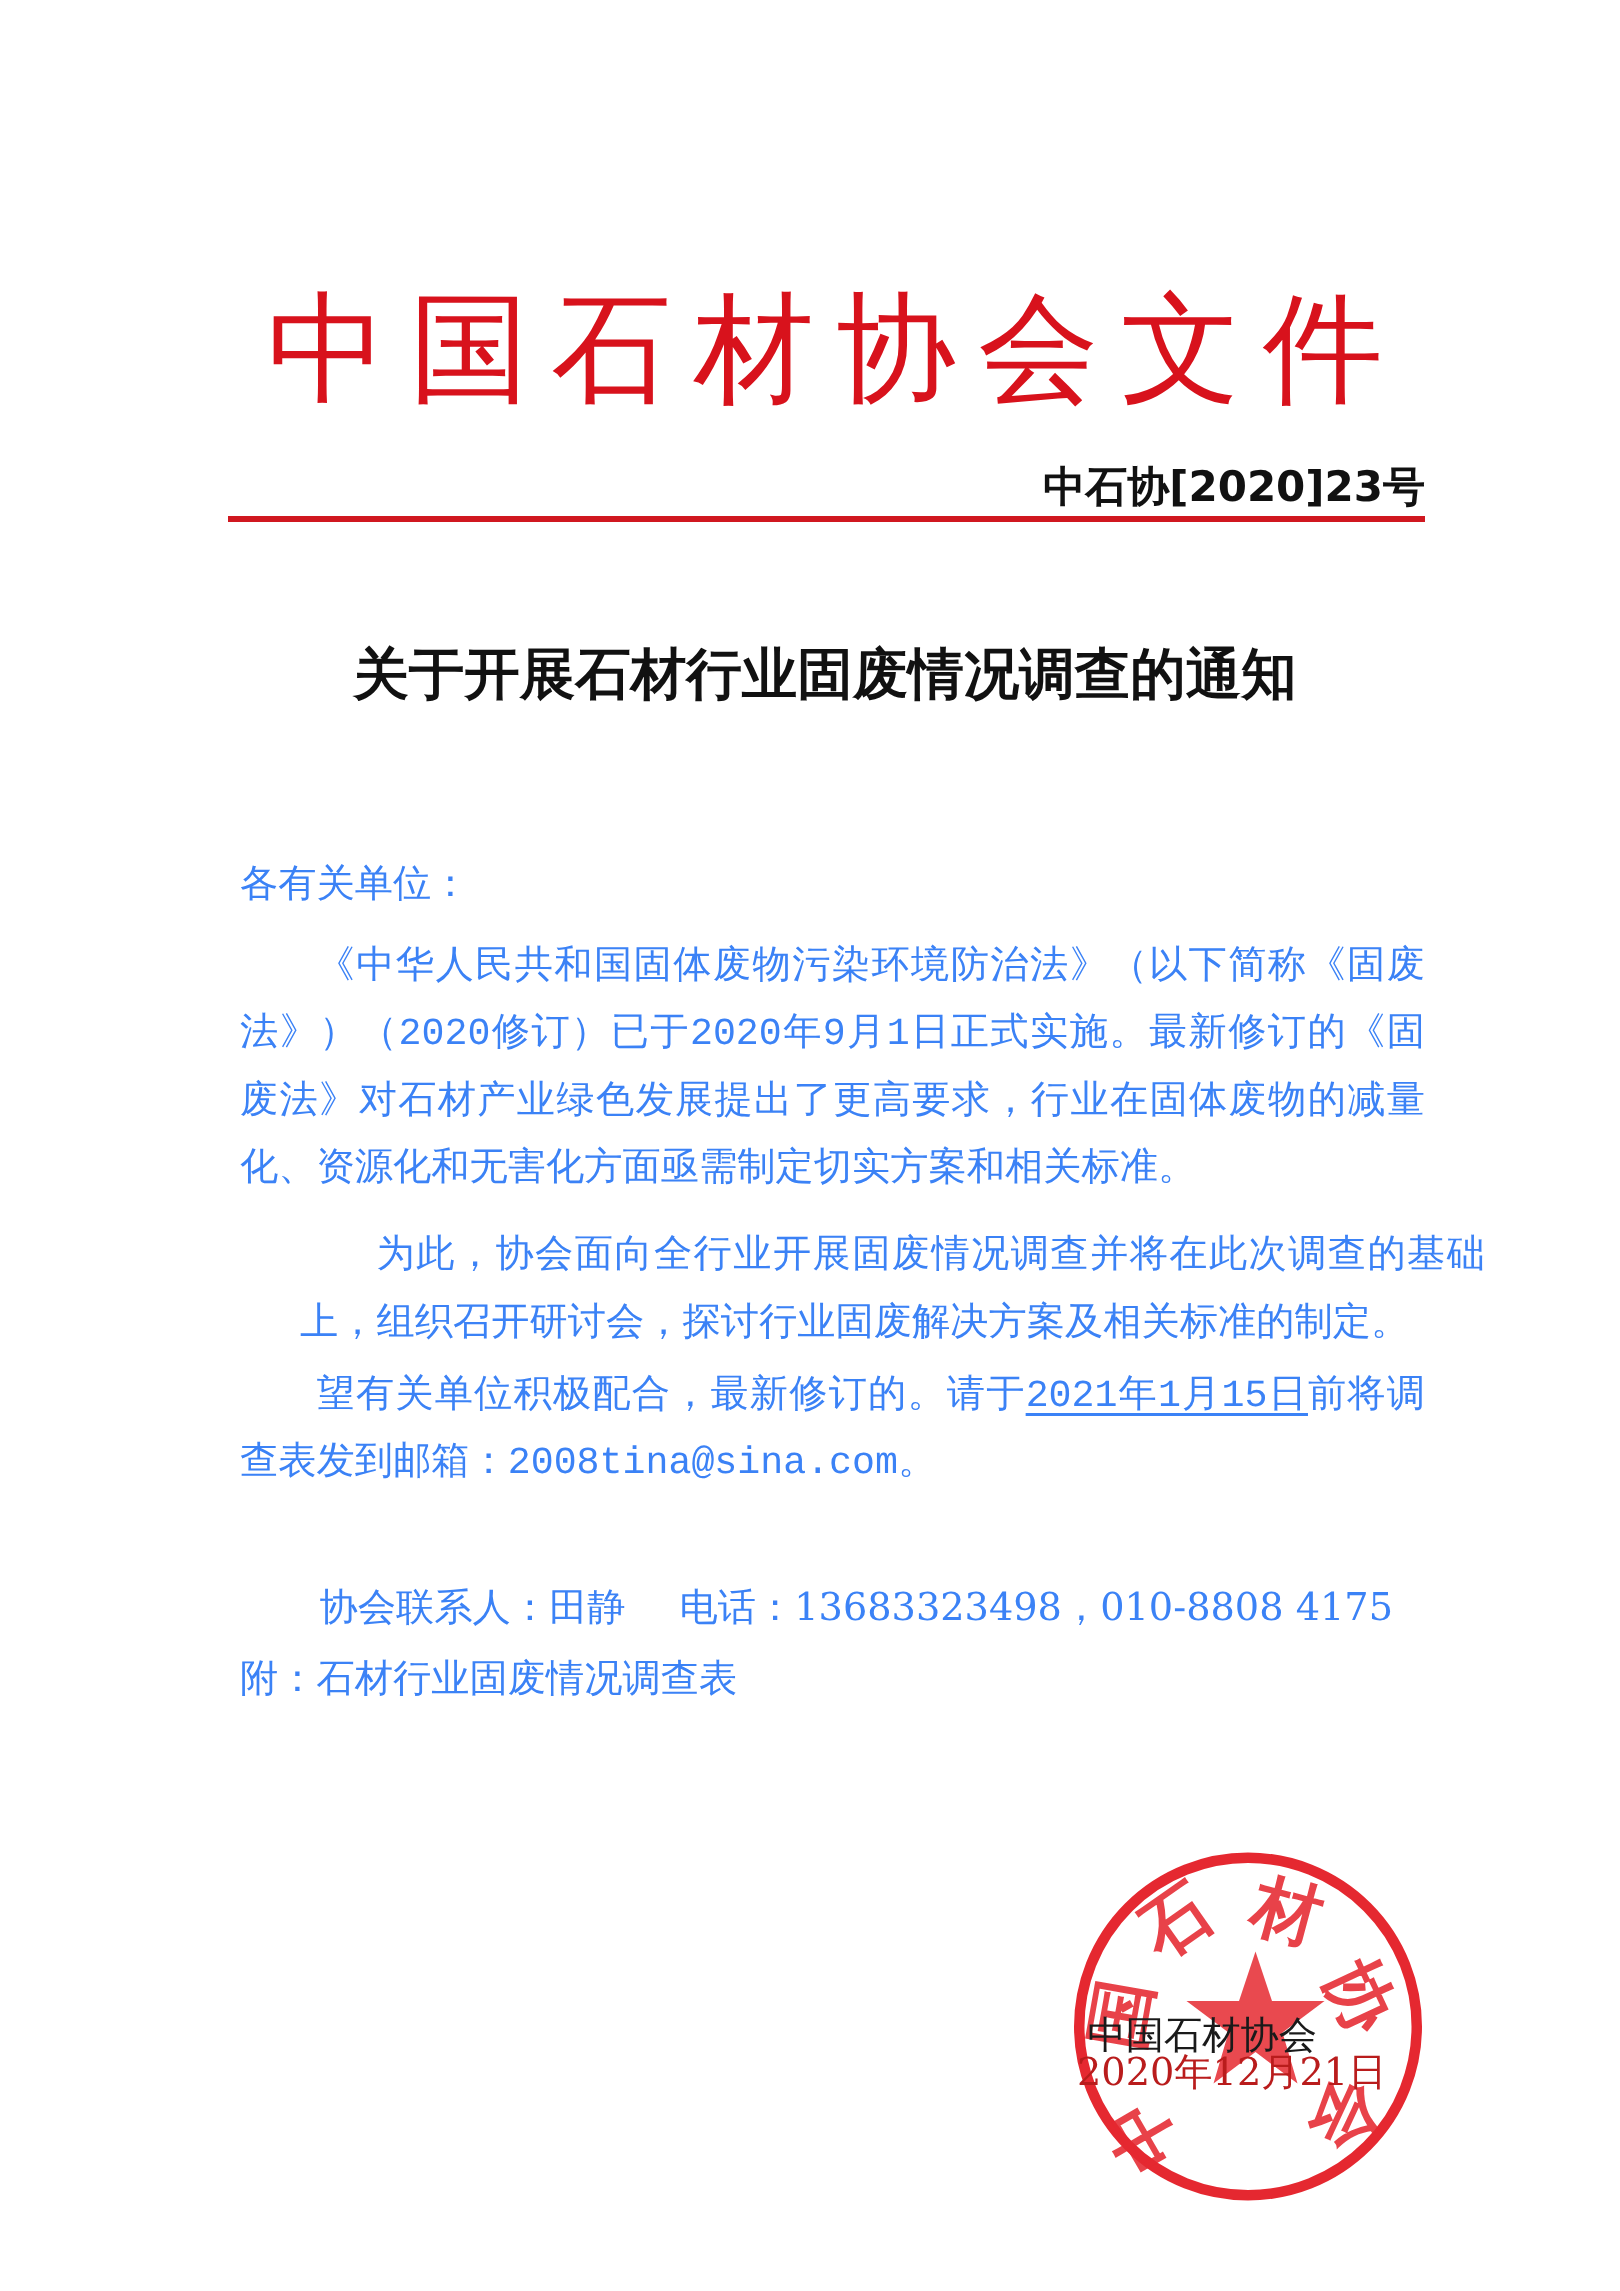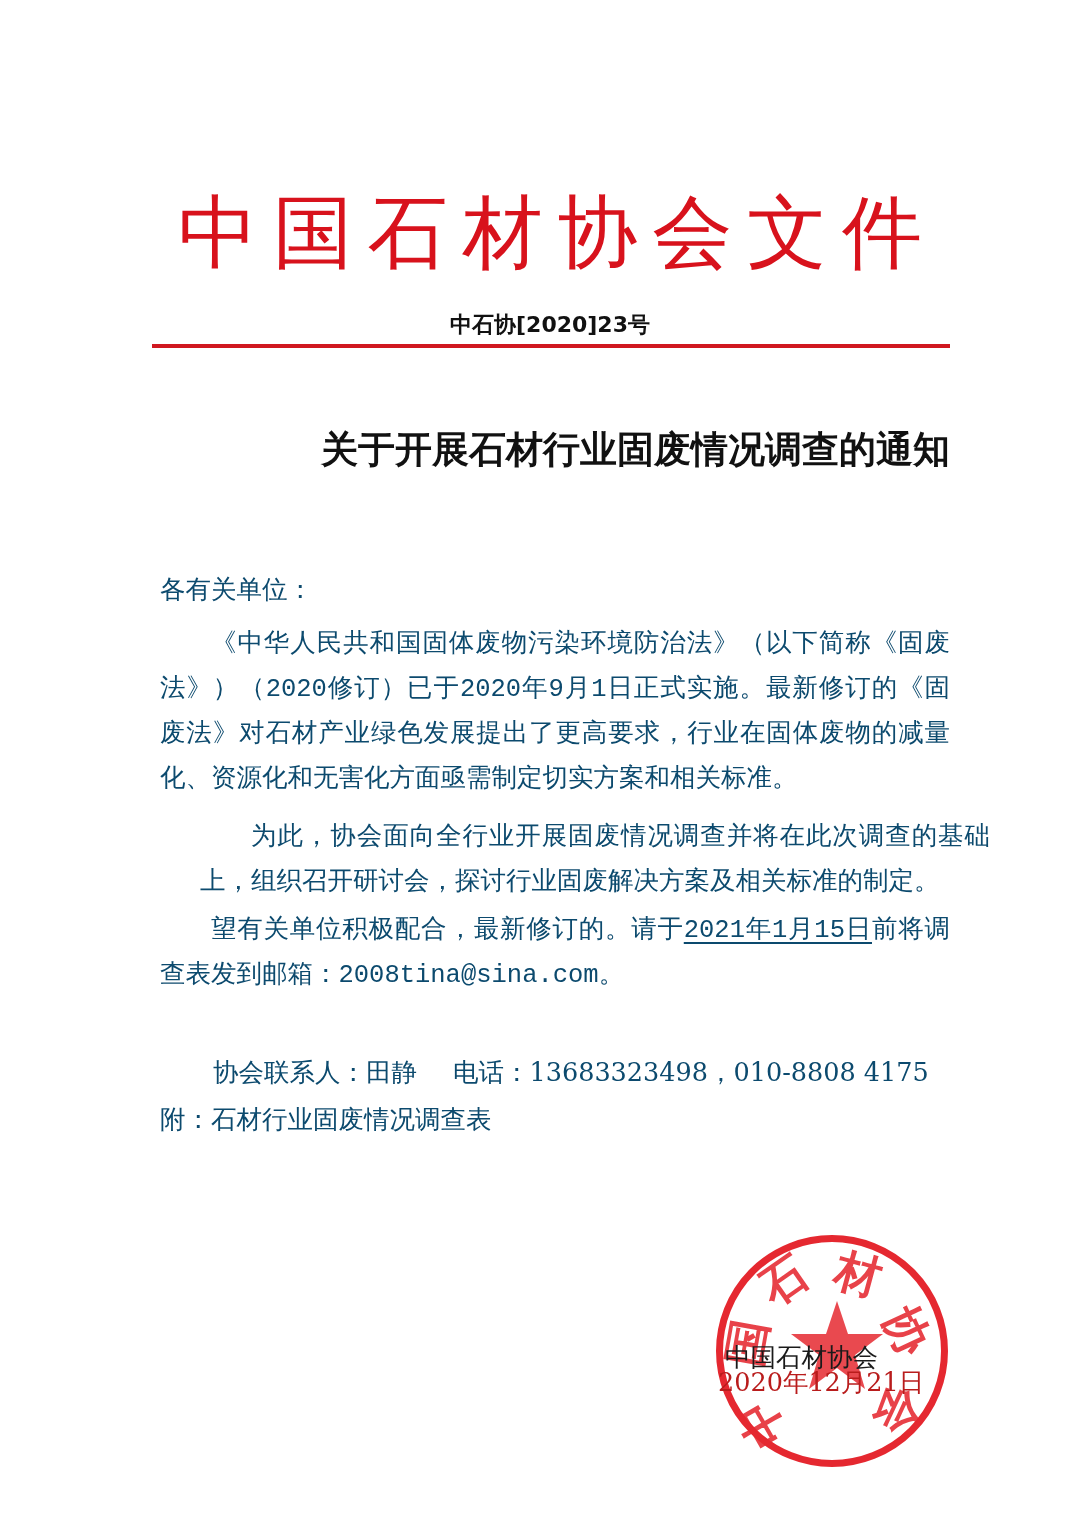--- a/index.html
+++ b/index.html
@@ -8,31 +8,31 @@
     font-family: "DejaVu Serif", "Liberation Serif", serif; color: #1a1a1a;
   }
   .abs { position: absolute; }
   .masthead {
     left: 150px; top: 178px; width: 800px; height: 110px;
     color: #d8121c; font-size: 80px; line-height: 110px; font-weight: normal;
     display: flex; justify-content: space-between; padding: 0 28px; box-sizing: border-box;
   }
   .masthead span { display: inline-block; }
   .docno {
-    left: 150px; top: 307px; width: 800px; text-align: center;
+    left: 150px; top: 307px; width: 800px; text-align: right;
     font-family: "DejaVu Sans", "Liberation Sans", sans-serif; font-weight: bold;
-    font-size: 22px; line-height: 36px; color: #111;
+    font-size: 28px; line-height: 36px; color: #111;
   }
   .redline { left: 152px; top: 344px; width: 798px; height: 4px; background: #d01820; }
   .title {
-    left: 150px; top: 420px; width: 800px; text-align: right;
+    left: 150px; top: 420px; width: 800px; text-align: center;
     font-family: "DejaVu Sans", "Liberation Sans", sans-serif; font-weight: bold;
     font-size: 37px; line-height: 60px; color: #111; letter-spacing: 0px;
   }
-  .body-text { font-size: 25.5px; line-height: 45px; color: #0c4a6e; }
+  .body-text { font-size: 25.5px; line-height: 45px; color: #3b82f6; }
   .salutation { left: 160px; top: 567px; }
   .para { left: 160px; width: 790px; text-align: justify; text-indent: 51px; font-family: Liberation Mono, monospace; }
   .p1 { top: 622px; }
   .p2 { top: 815px; margin-left: 40px; }
   .p3 { top: 908px; }
   .u { text-decoration: underline; text-underline-offset: 5px; }
   .contact { left: 213px; top: 1050px; }
   .attach { left: 160px; top: 1097px; }
   .stamp {
     left: 716px; top: 1235px; width: 232px; height: 232px; border-radius: 50%;

